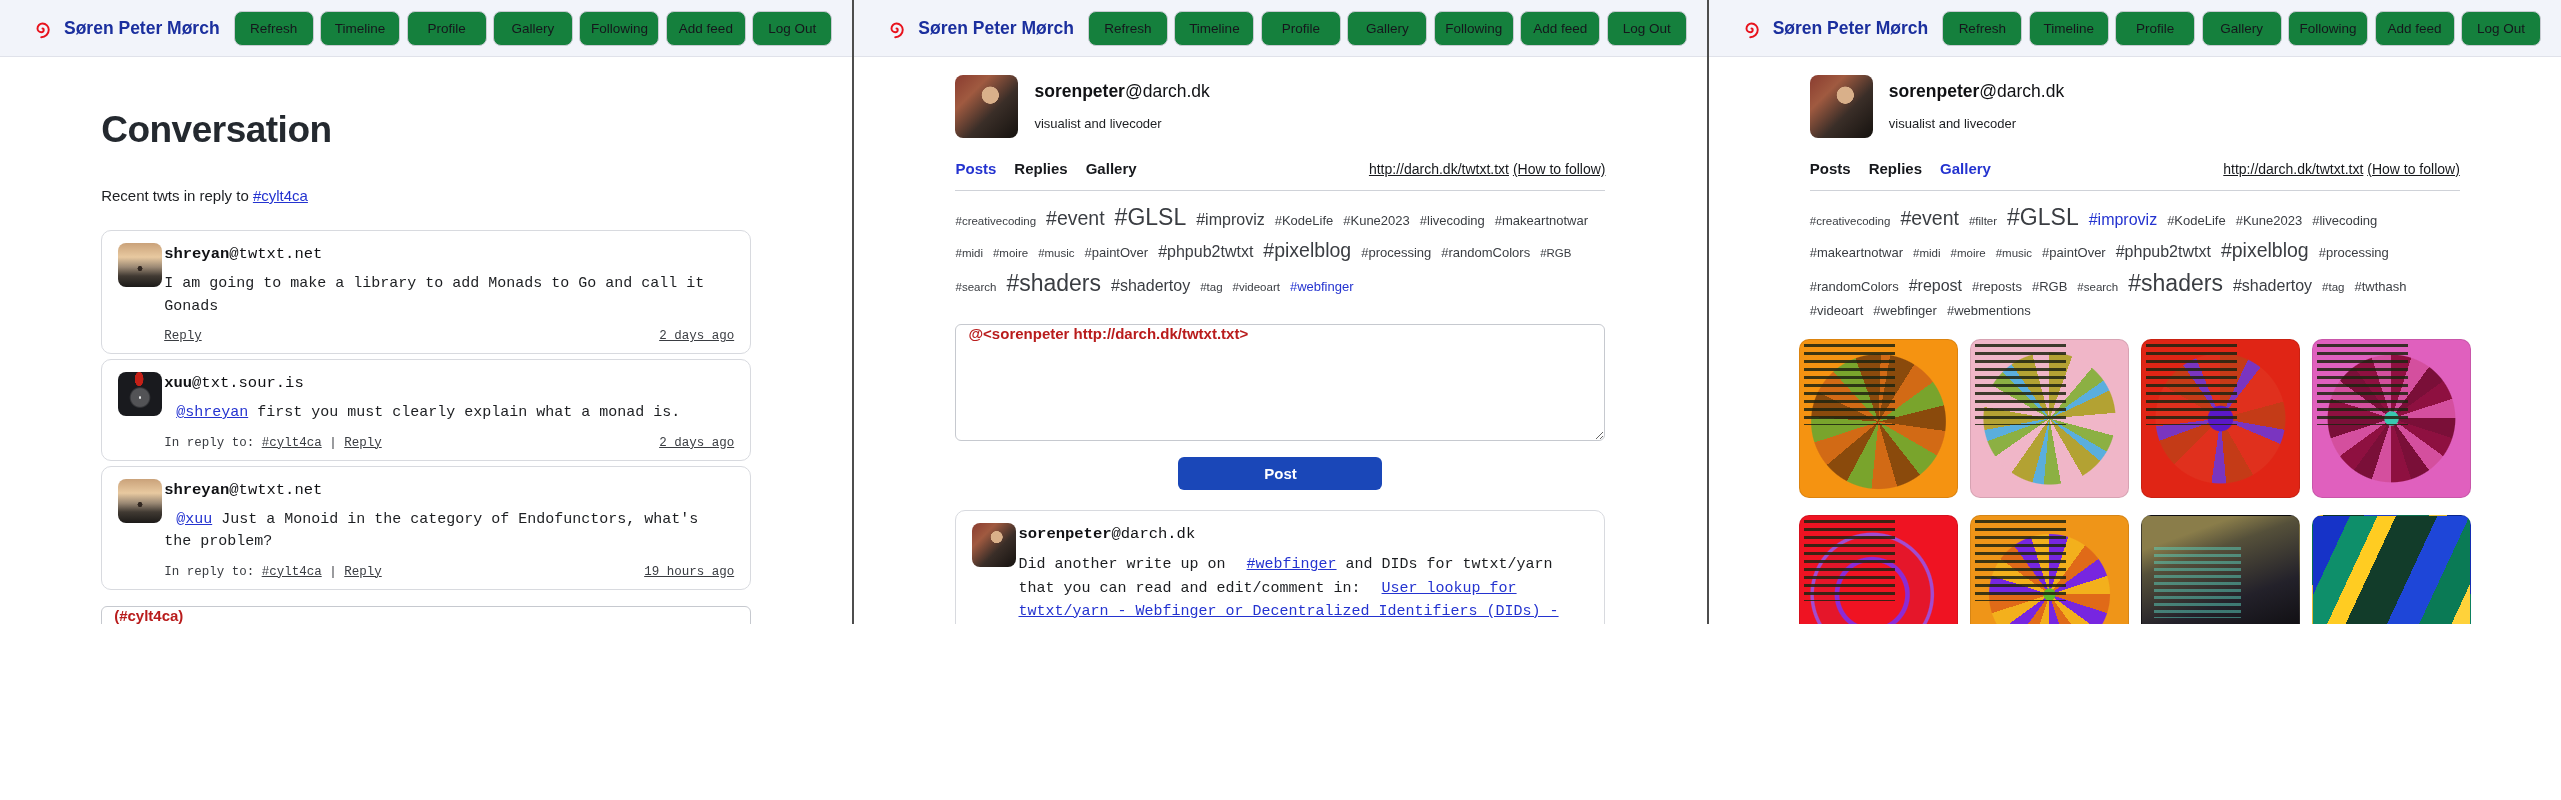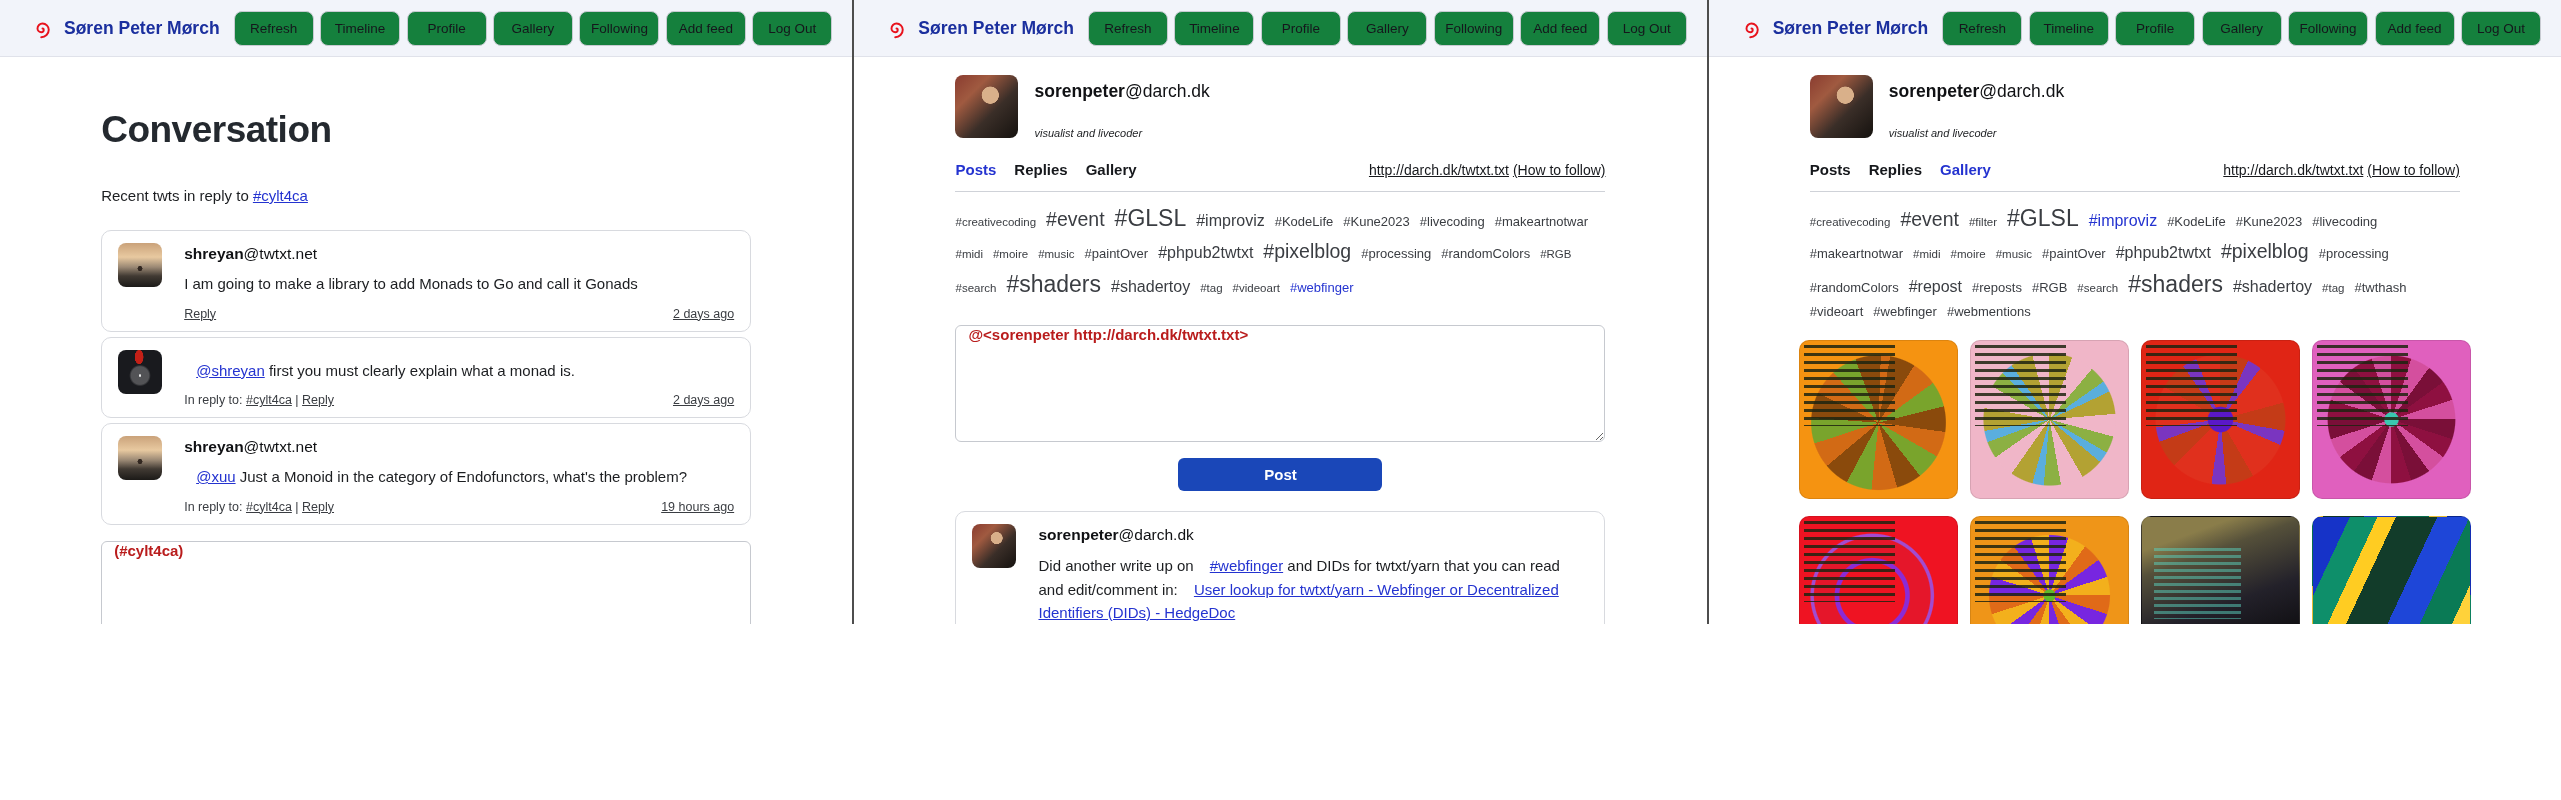--- a/index.html
+++ b/index.html
@@ -27,21 +27,21 @@
   .content{width:650px; margin:0 auto; position:relative;}
   a{text-decoration:underline;}
   .blue-link{color:var(--link-blue);}
   .dark-link{color:#16181c;}
 
   
   .conv-title{font-size:37px; font-weight:bold; color:#24292f; letter-spacing:-.5px; margin-top:52px;}
   .conv-intro{margin-top:36px; font-size:15px;}
   .twt-list{margin-top:26px; display:flex; flex-direction:column; gap:5px;}
   .twt-card{border:1px solid #d8dadf; border-radius:10px; background:#fff;
-    padding:12px 16px 10px; display:flex; gap:22px;}
+    padding:12px 16px 10px; display:flex; gap:2px;font-family:Liberation Mono, monospace;}
   .avatar{width:44px; height:44px; border-radius:8px; flex:0 0 auto; background:#888; position:relative; overflow:hidden;}
   .avatar-shreyan{background:
     radial-gradient(circle at 50% 58%, rgba(40,30,25,.9) 0 7%, transparent 8%),
     linear-gradient(180deg,#caa27a 0%,#e8c9a0 32%,#9a8874 55%,#413a33 75%,#1c1a18 100%);}
   .avatar-xuu{background:
     radial-gradient(ellipse at 48% 16%, #c42017 0 13%, transparent 14%),
     radial-gradient(circle at 50% 58%, rgba(255,255,255,.9) 0 3%, rgba(255,255,255,.25) 4% 26%, transparent 32%),
     #191a1e;}
   .avatar-sorenpeter{background:
     radial-gradient(circle at 56% 32%, #d9b08a 0 15%, transparent 16%),
@@ -56,21 +56,21 @@
   .compose{width:100%; height:112px; margin-top:16px; border:1px solid #c6c9cf; border-radius:6px;
     padding:0 12px; font-size:15px; font-family:inherit; color:#b91c1c;font-weight:bold;}
   .post-btn{display:block; margin:12px auto 0; width:204px; height:33px; background:var(--button-blue);
     color:#fff; font-weight:bold; font-size:15px; border:none; border-radius:6px; font-family:inherit; cursor:pointer;}
 
   
   .profile-head{display:flex; gap:16px; margin-top:18px; align-items:flex-start;}
   .avatar-lg{width:63px; height:63px; border-radius:8px;}
   .profile-name{font-size:17.5px; color:#101114; padding-top:6px;}
   .profile-name b{font-weight:bold;}
-  .profile-bio{margin-top:25px; font-size:11px; color:#1c1e21;font-style:italic;}
+  .profile-bio{margin-top:14px; font-size:13px; color:#1c1e21;}
   .tabs-row{display:flex; align-items:baseline; gap:18px; margin-top:22px;}
   .tab{font-size:15px; font-weight:bold; color:#16181c; text-decoration:none;}
   .tab.active{color:var(--link-blue);}
   .feed-links{margin-left:auto; font-size:14px; color:#16181c;}
   .rule{border:none; border-top:1px solid #cfd2d8; margin-top:13px;}
   .tag-cloud{margin-top:9px; display:flex; flex-wrap:wrap; align-items:baseline; column-gap:10px; row-gap:1px; line-height:1.5;}
   .tag{color:#3a3d42; text-decoration:none;}
   .tag[data-size="1"]{font-size:11.5px;}
   .tag[data-size="2"]{font-size:13px;}
   .tag[data-size="3"]{font-size:16px;}
@@ -188,20 +188,21 @@
             <div class="twt-meta">
               <span><a href="#">Reply</a></span>
               <a href="#">2 days ago</a>
             </div>
           </div>
         </article>
 
         <article class="twt-card">
           <div class="avatar avatar-xuu"></div>
           <div class="twt-body">
+            <div class="twt-author"><b>xuu</b><span>@txt.sour.is</span></div>
             <div class="twt-text"><a href="#">@shreyan</a><span> first you must clearly explain what a monad is.</span></div>
             <div class="twt-meta">
               <span><span>In reply to: </span><a href="#">#cylt4ca</a><span> | </span><a href="#">Reply</a></span>
               <a href="#">2 days ago</a>
             </div>
           </div>
         </article>
 
         <article class="twt-card">
           <div class="avatar avatar-shreyan"></div>

